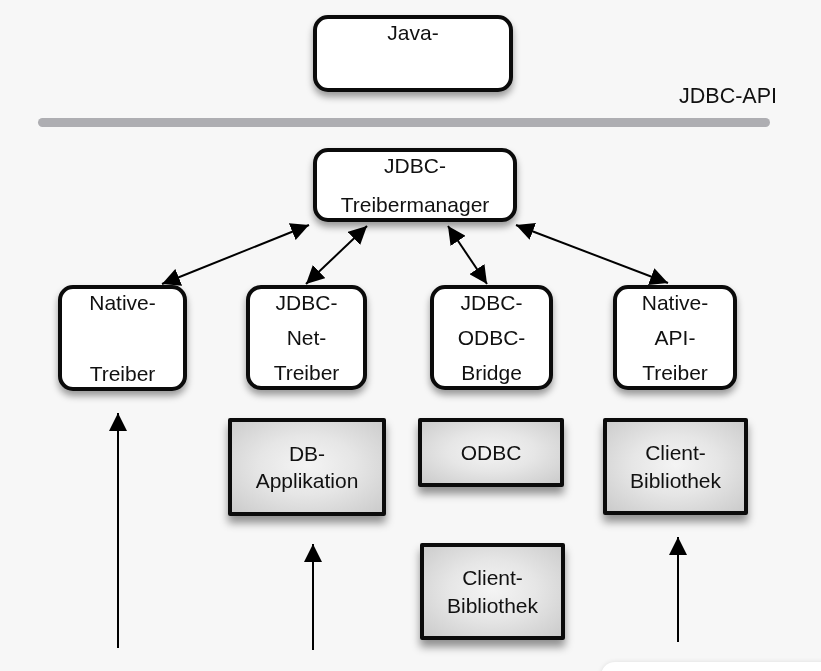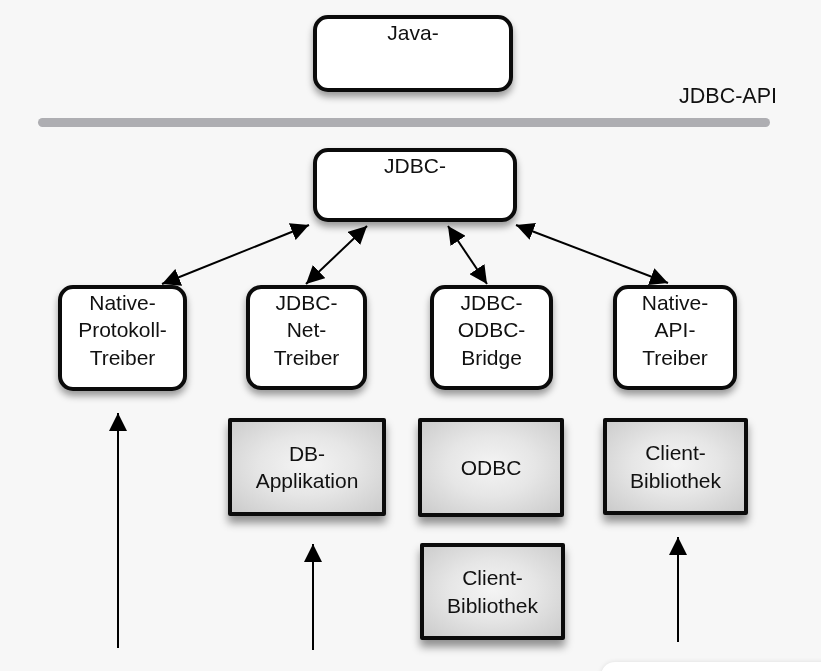--- a/index.html
+++ b/index.html
@@ -19,21 +19,21 @@
   
   .wbox {
     position: absolute;
     background: #ffffff;
     border: 4.5px solid #0b0b0b;
     border-radius: 15px;
     box-shadow: 0 5px 7px rgba(0,0,0,0.38);
     display: flex;
     flex-direction: column;
     align-items: center;
-    justify-content: flex-start;
+    justify-content: space-between;
     text-align: center;
     font-size: 21px;
     line-height: 1.3;
     box-sizing: border-box;
   }
   
   .gbox {
     position: absolute;
     background: radial-gradient(ellipse at 50% 48%, #f4f4f4 0%, #e6e6e6 45%, #cbcbcb 100%);
     border: 4.5px solid #0b0b0b;
@@ -51,21 +51,21 @@
   .ln { display: block; }
 
   
   .java-app        { left: 313px; top: 15px;  width: 200px; height: 77px; }
   .treibermanager  { left: 313px; top: 148px; width: 204px; height: 74px; }
   .native-protokoll{ left: 58px;  top: 285px; width: 129px; height: 106px; }
   .jdbc-net        { left: 246px; top: 285px; width: 121px; height: 105px; }
   .jdbc-odbc       { left: 430px; top: 285px; width: 123px; height: 105px; }
   .native-api      { left: 613px; top: 285px; width: 124px; height: 105px; }
   .db-middleware   { left: 228px; top: 418px; width: 158px; height: 98px; }
-  .odbc            { left: 418px; top: 418px; width: 146px; height: 99px; }
+  .odbc            { left: 418px; top: 418px; width: 146px; height: 69px; }
   .client-bib-native { left: 603px; top: 418px; width: 145px; height: 97px; }
   .client-bib-odbc { left: 420px; top: 543px; width: 145px; height: 97px; }
 
   .api-line {
     position: absolute;
     left: 38px;
     top: 118px;
     width: 732px;
     height: 9px;
     border-radius: 5px;
@@ -122,25 +122,25 @@
 
   <div class="wbox java-app">
     <span class="ln">Java-</span>
   </div>
 
   <div class="api-label">JDBC-API</div>
   <div class="api-line"></div>
 
   <div class="wbox treibermanager">
     <span class="ln">JDBC-</span>
+    <span class="ln">Treibermanager</span>
   </div>
 
   <div class="wbox native-protokoll">
     <span class="ln">Native-</span>
-    <span class="ln">Protokoll-</span>
     <span class="ln">Treiber</span>
   </div>
 
   <div class="wbox jdbc-net">
     <span class="ln">JDBC-</span>
     <span class="ln">Net-</span>
     <span class="ln">Treiber</span>
   </div>
 
   <div class="wbox jdbc-odbc">

